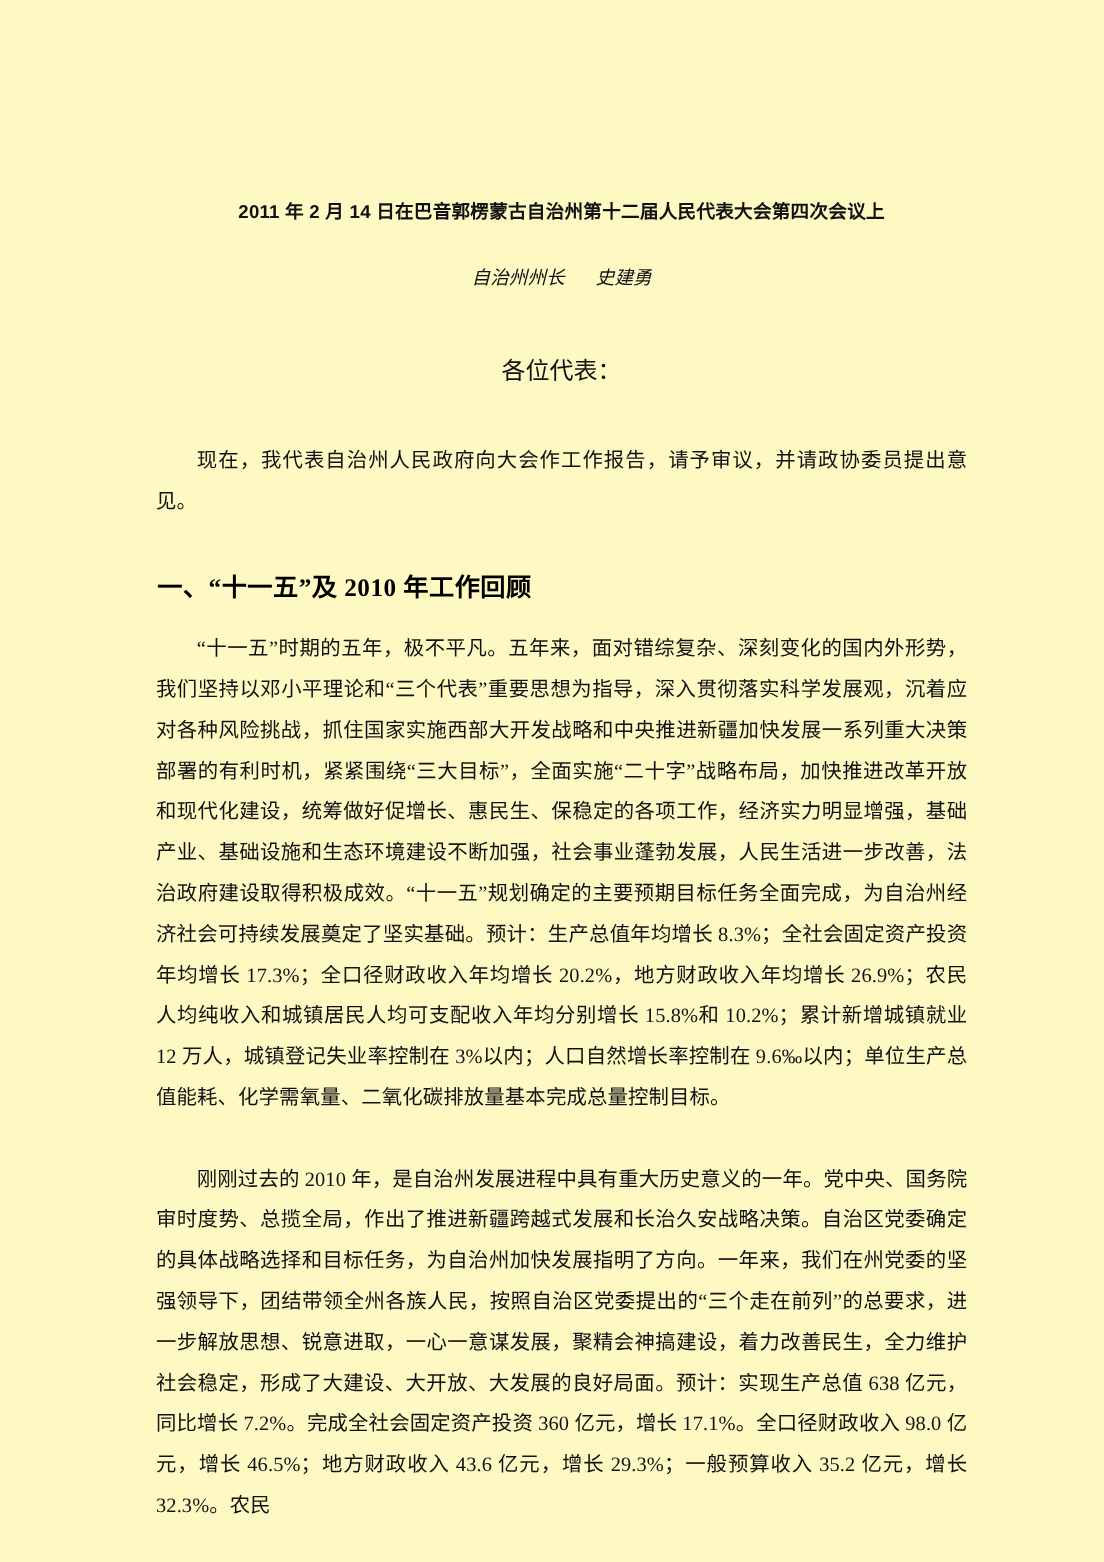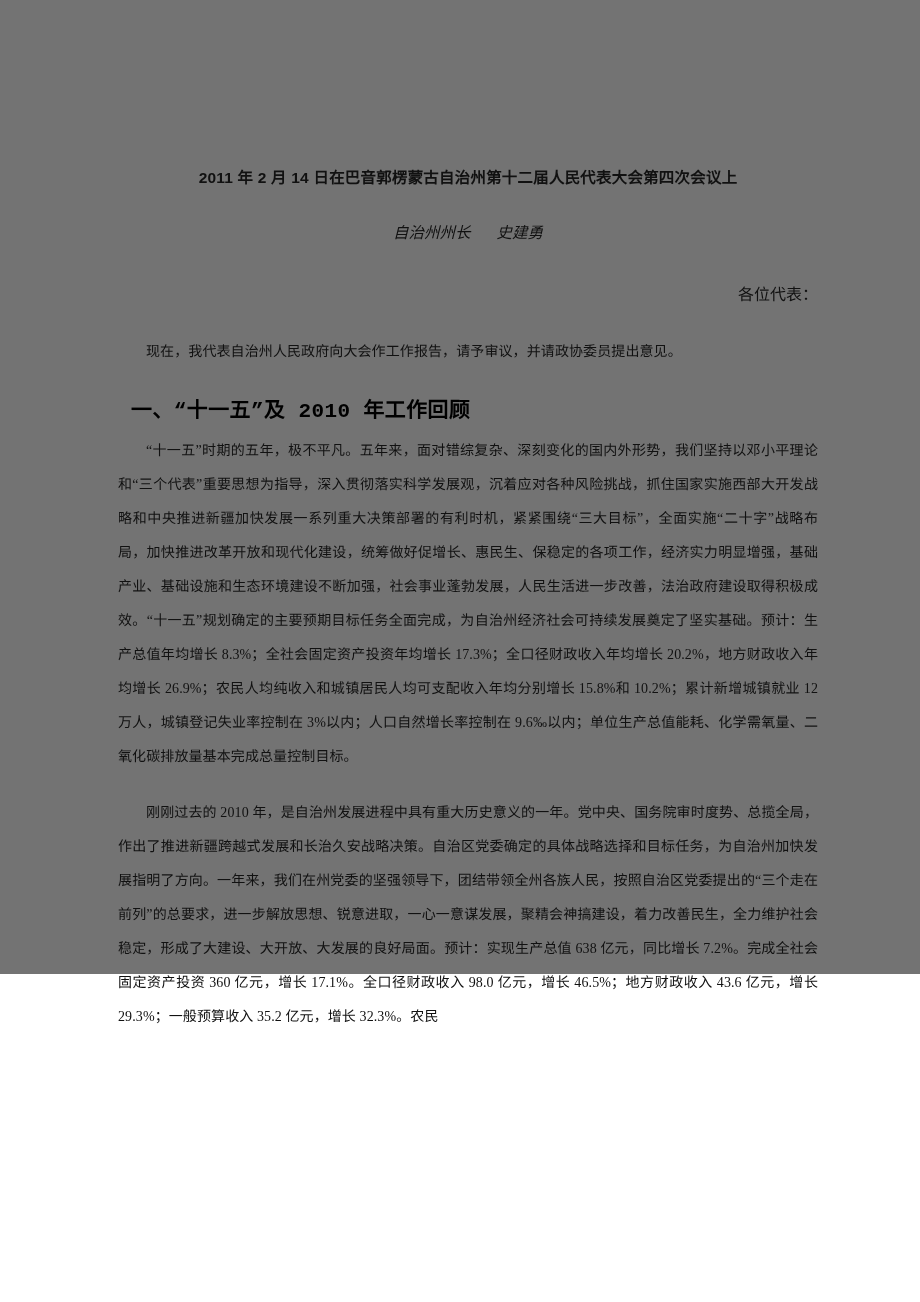--- a/index.html
+++ b/index.html
@@ -16,22 +16,22 @@
     font-family: "Liberation Serif", "DejaVu Serif", serif;
     color: #000000;
     -webkit-font-smoothing: antialiased;
   }
 
   .page {
     position: absolute;
     left: 0;
     top: 0;
     width: 920px;
-    height: 974px;
-    background: #737373;
+    height: 1302px;
+    background: #fef9c3;
     box-sizing: border-box;
     padding: 0;
   }
 
   .content {
     position: absolute;
     left: 118px;
     top: 0;
     width: 700px;
   }
@@ -59,52 +59,52 @@
     color: #111111;
     font-style: italic;
   }
   .doc-byline .gap {
     display: inline-block;
     width: 26px;
   }
 
   
   .salutation {
-    font-size: 16px;
+    font-size: 20px;
     line-height: 33px;
-    margin: 0;
+    margin: 16px;
     padding-top: 33px;
-    text-align: right;
+    text-align: center;
     color: #111111;
   }
 
   
   .body-para {
-    font-size: 14px;
+    font-size: 17px;
     line-height: 34px;
-    margin: 0;
+    margin: 12px;
     text-align: justify;
     text-justify: inter-ideograph;
     text-indent: 2em;
     color: #111111;
     letter-spacing: 0.1px;
   }
   .body-para.intro {
     padding-top: 24px;
   }
   .body-para.after-heading {
     padding-top: 7px;
   }
   .body-para.second {
     padding-top: 22px;
   }
 
   
   .section-heading {
-    font-family: Liberation Mono, monospace;
+    font-family: Liberation Serif, serif;
     font-weight: bold;
     font-size: 21px;
     line-height: 30px;
     margin: 0;
     padding-top: 28px;
     padding-left: 13px;
     text-align: left;
     color: #000000;
     letter-spacing: 0.4px;
   }

